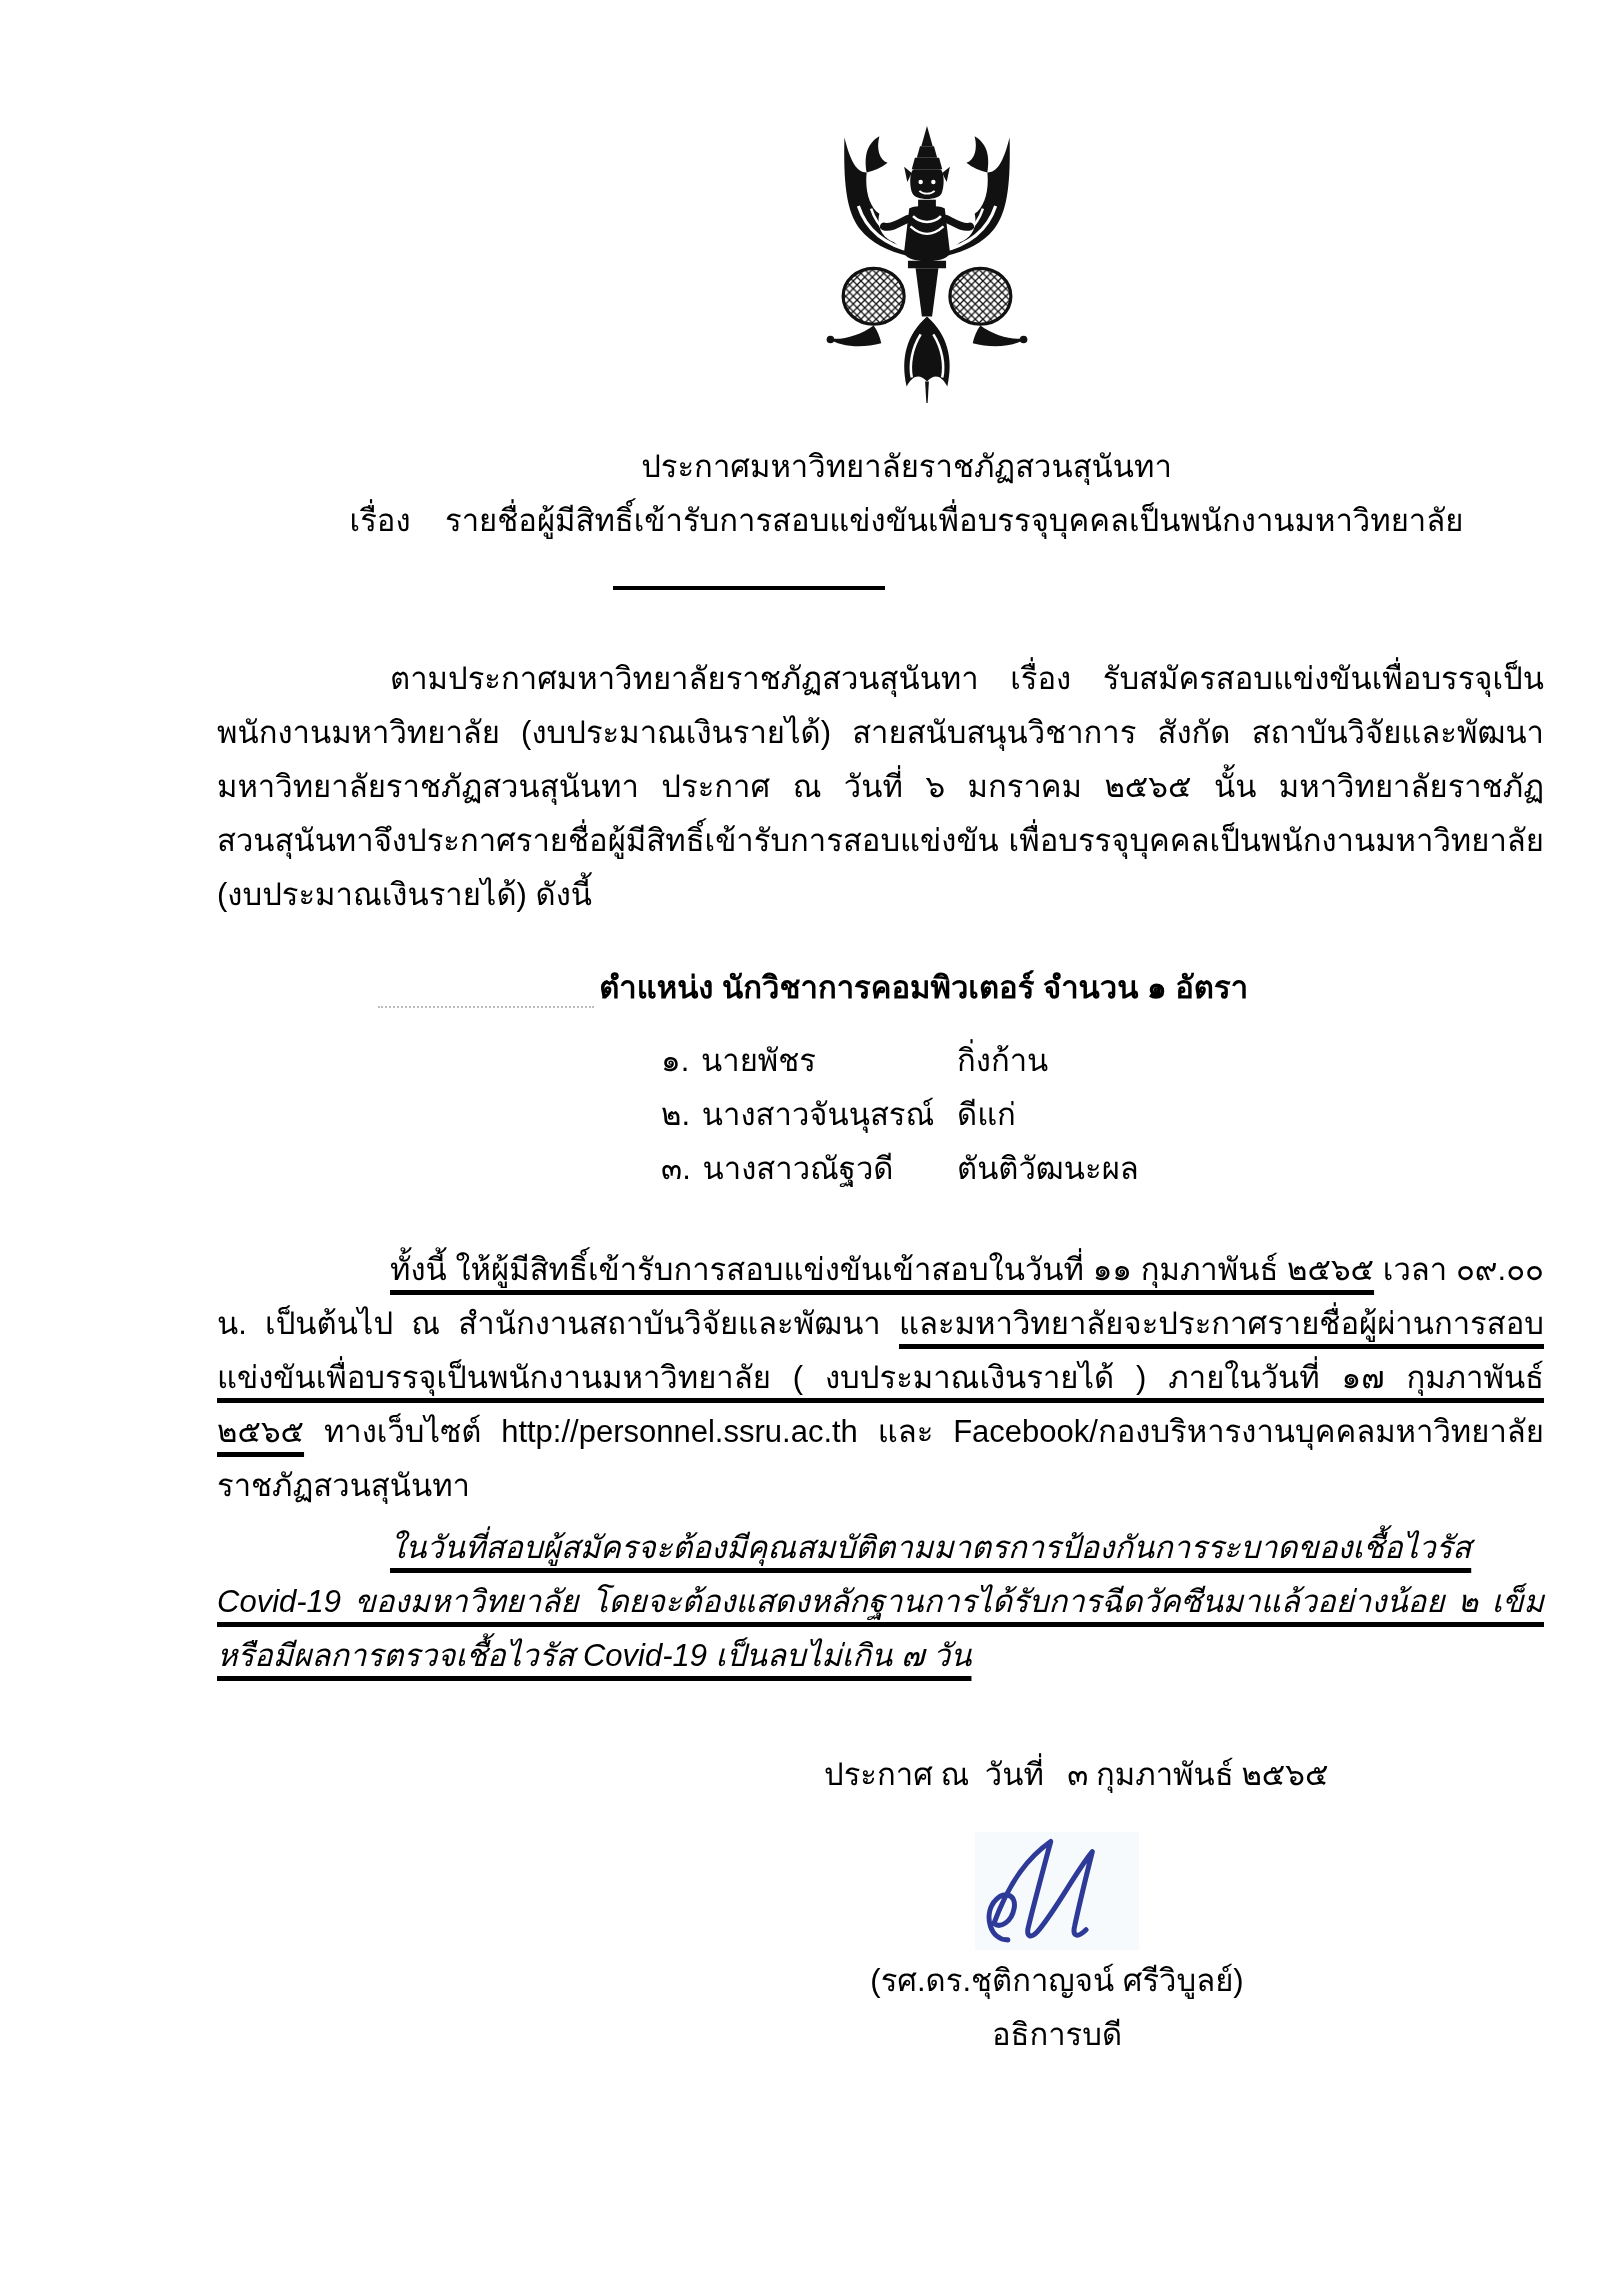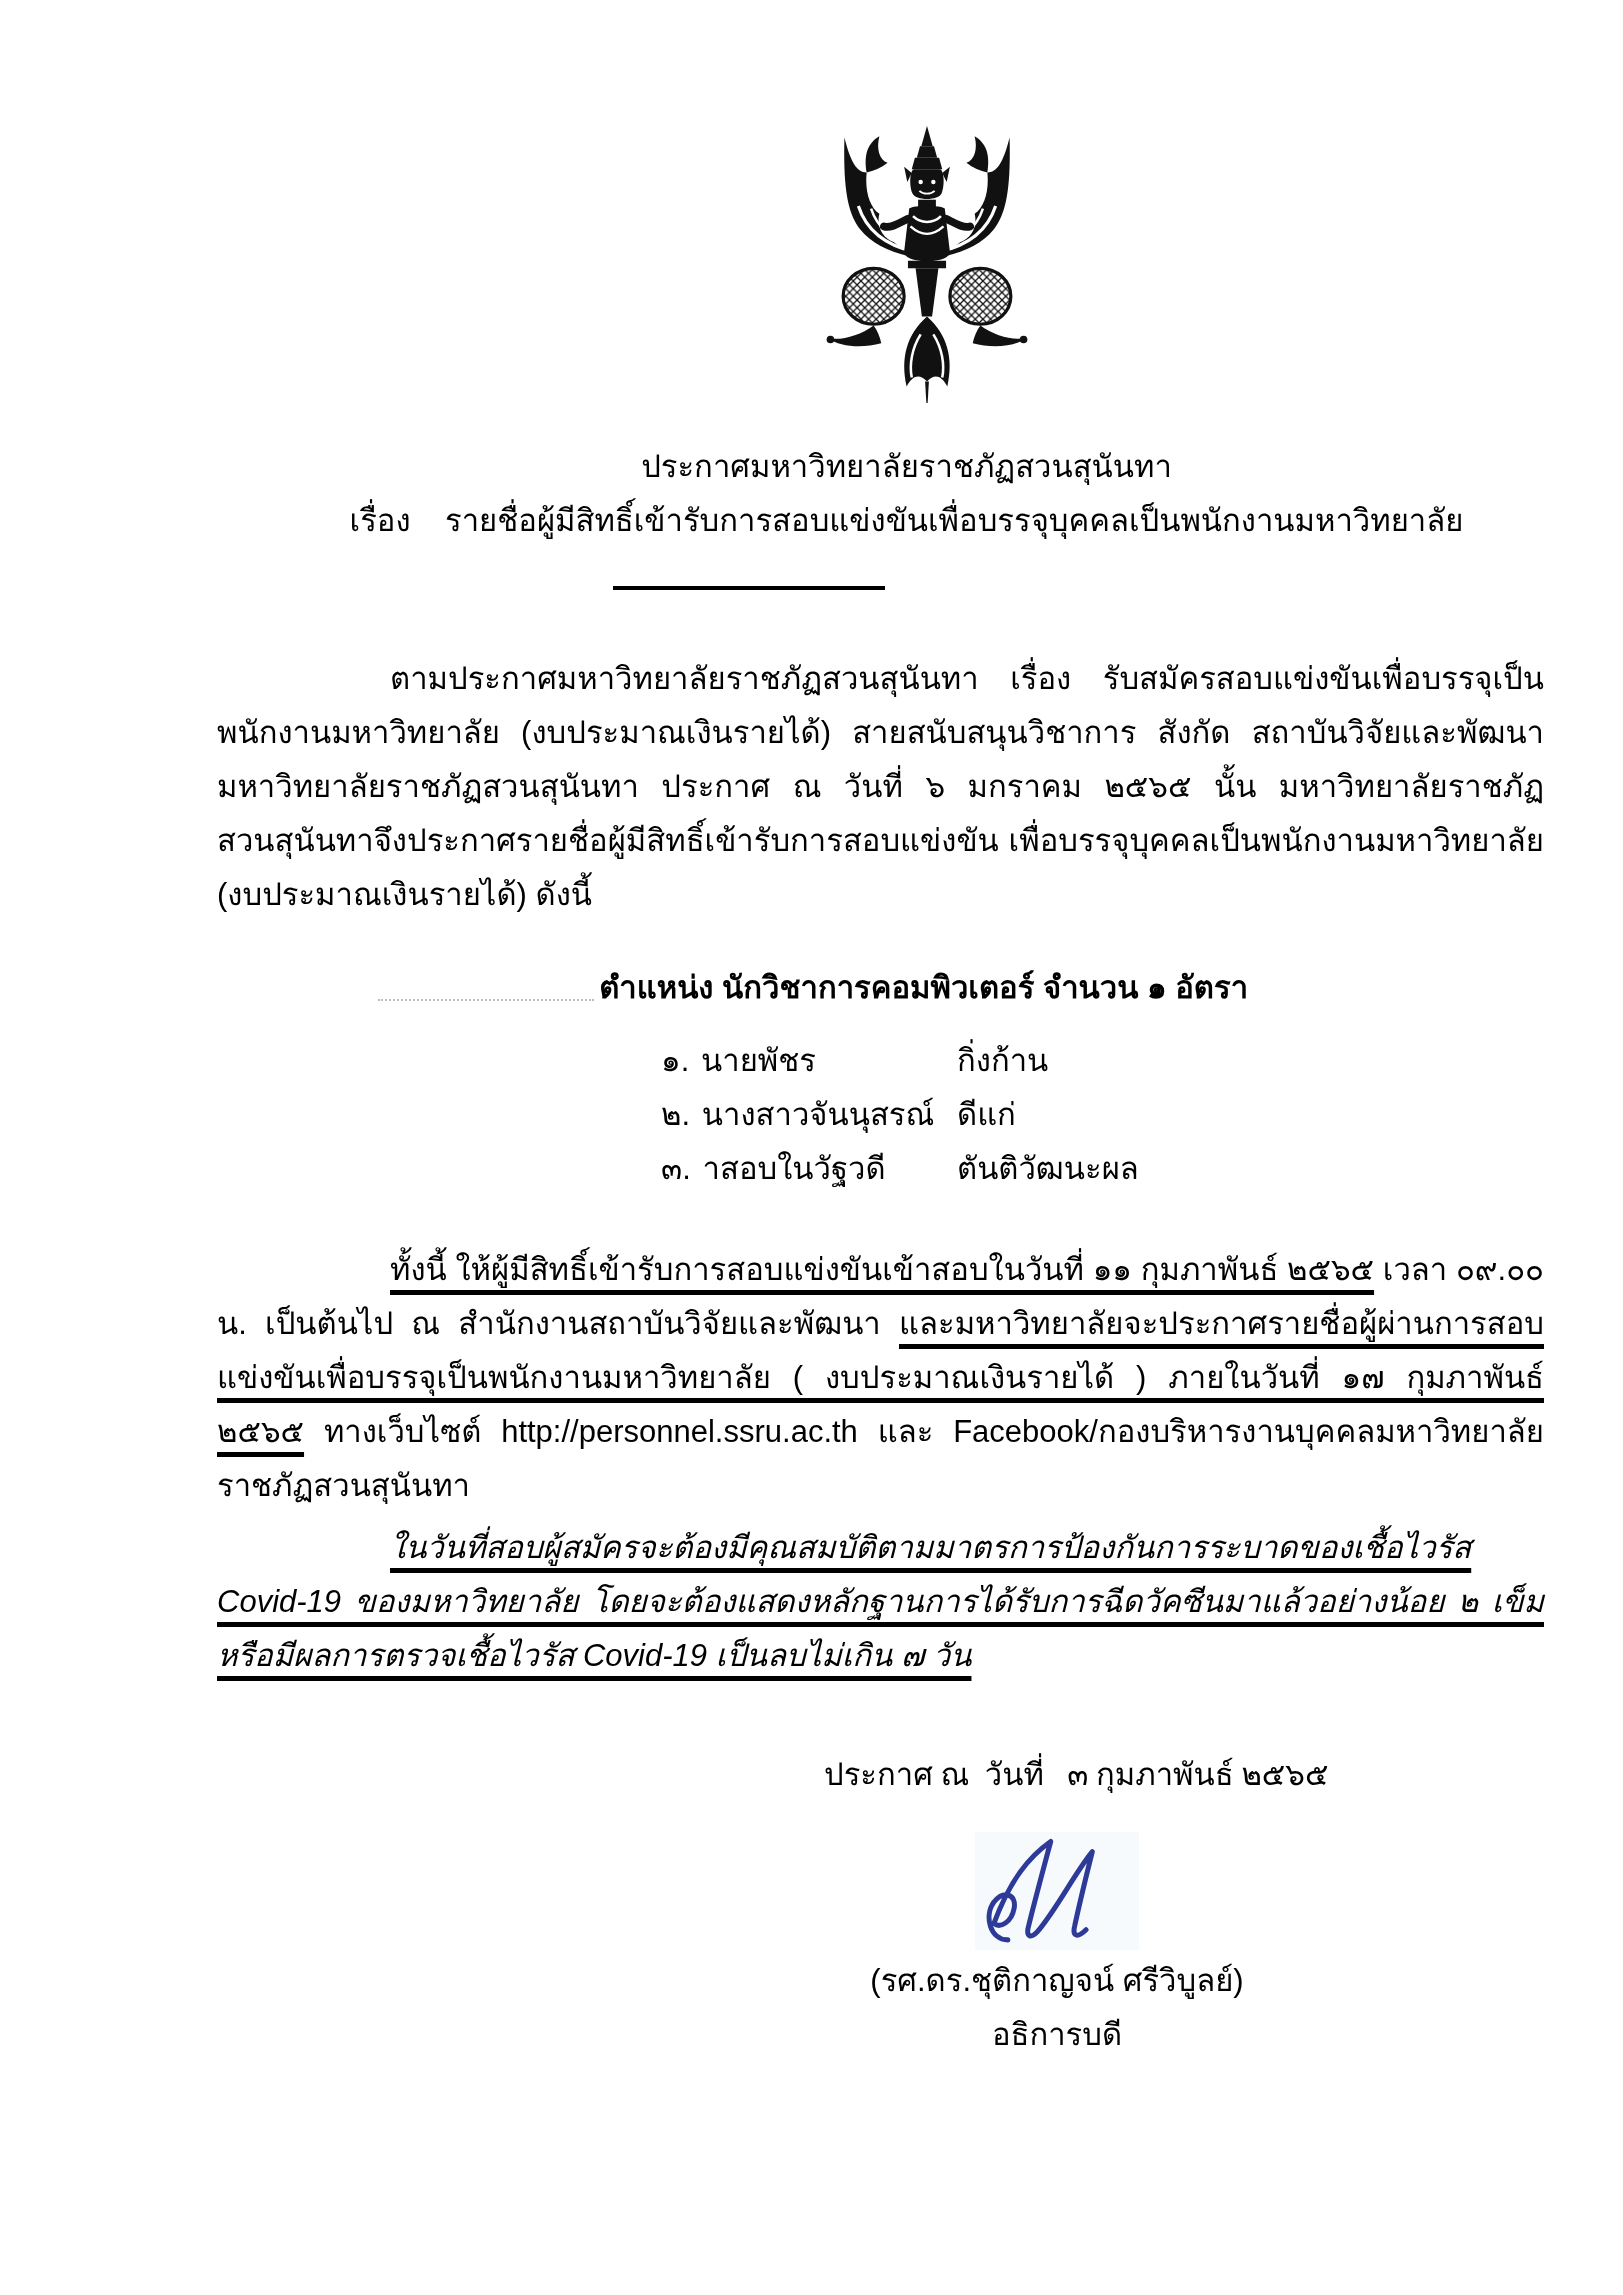--- a/index.html
+++ b/index.html
@@ -12,21 +12,21 @@
     font-family:"Liberation Sans","DejaVu Sans",sans-serif;
     font-size:31px;line-height:54px;color:#000;
     overflow:hidden;
   }
   .emblem-wrap{width:216px;margin:0 auto;position:relative;left:46px;}
   .title-block{text-align:center;position:relative;left:26px;margin-top:18.3px;}
   .title-line{white-space:pre;}
   .divider{margin:38px 0 0 404px;width:272px;height:3.3px;background:#000;}
   .para{text-align:justify;text-indent:173px;word-break:break-word;overflow-wrap:anywhere;margin:8px;}
   .p1{margin-top:62px;}
-  .pos-line{margin:39px 0 0 169px;display:flex;align-items:flex-start;}
+  .pos-line{margin:39px 0 0 169px;display:flex;align-items:center;}
   .leader{display:inline-block;width:216px;border-bottom:2.6px dotted var(--leader,#bdbdbd);height:38px;margin-right:5.2px;}
   .pos-header{font-weight:bold;white-space:pre;}
   .candidates{margin:19.6px 0 0 452px;}
   .cand-row{display:flex;}
   .cand-no-name{width:296px;display:flex;}
   .cand-no{margin-right:11.8px;}
   .p2{margin-top:47px;}
   .u{text-decoration:underline;text-decoration-thickness:5.2px;text-underline-offset:9.8px;text-decoration-color:#000;}
   .covid{font-style:italic;}
   .date-line{margin:65px 0 0 615px;white-space:pre;font-family:Liberation Serif, serif;}
@@ -119,21 +119,21 @@
     <div class="cand-row">
       <span class="cand-no-name">
         <span class="cand-no">๒.</span>
         <span>นางสาวจันนุสรณ์</span>
       </span>
       <span>ดีแก่</span>
     </div>
     <div class="cand-row">
       <span class="cand-no-name">
         <span class="cand-no">๓.</span>
-        <span>าสอบในวัฐวดี</span>
+        <span>นางสาวณัฐวดี</span>
       </span>
       <span>ตันติวัฒนะผล</span>
     </div>
   </div>
 
   <p class="para p2"><span class="u">ทั้งนี้  ให้ผู้มีสิทธิ์เข้ารับการสอบแข่งขันเข้าสอบในวันที่ ๑๑ กุมภาพันธ์ ๒๕๖๕</span><span> เวลา ๐๙.๐๐ น. เป็นต้นไป ณ  สำนักงานสถาบันวิจัยและพัฒนา  </span><span class="u">และมหาวิทยาลัยจะประกาศรายชื่อผู้ผ่านการสอบแข่งขันเพื่อบรรจุเป็นพนักงานมหาวิทยาลัย ( งบประมาณเงินรายได้ ) ภายในวันที่  ๑๗  กุมภาพันธ์  ๒๕๖๕</span><span> ทางเว็บไซต์ http://personnel.ssru.ac.th และ Facebook/กองบริหารงานบุคคลมหาวิทยาลัยราชภัฏสวนสุนันทา</span></p>
 
   <p class="para covid"><span class="u">ในวันที่สอบผู้สมัครจะต้องมีคุณสมบัติตามมาตรการป้องกันการระบาดของเชื้อไวรัส  Covid-19 ของมหาวิทยาลัย โดยจะต้องแสดงหลักฐานการได้รับการฉีดวัคซีนมาแล้วอย่างน้อย ๒ เข็ม  หรือมีผลการตรวจเชื้อไวรัส Covid-19 เป็นลบไม่เกิน ๗ วัน</span></p>
 
   <div class="date-line">ประกาศ ณ  วันที่   ๓ กุมภาพันธ์ ๒๕๖๕</div>

